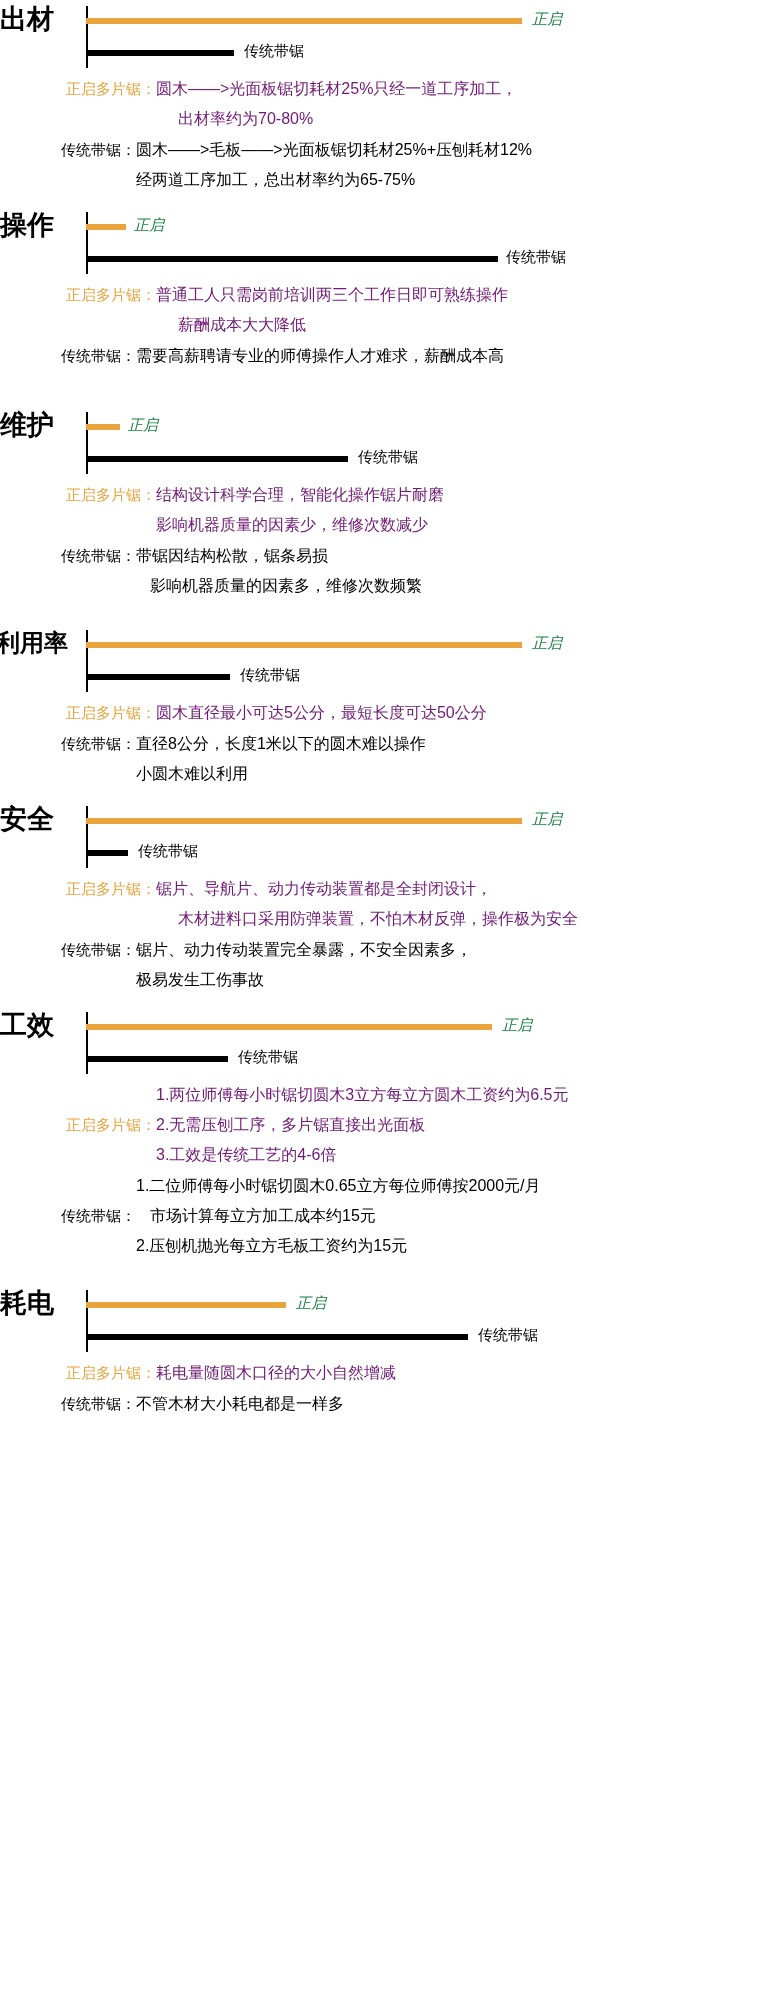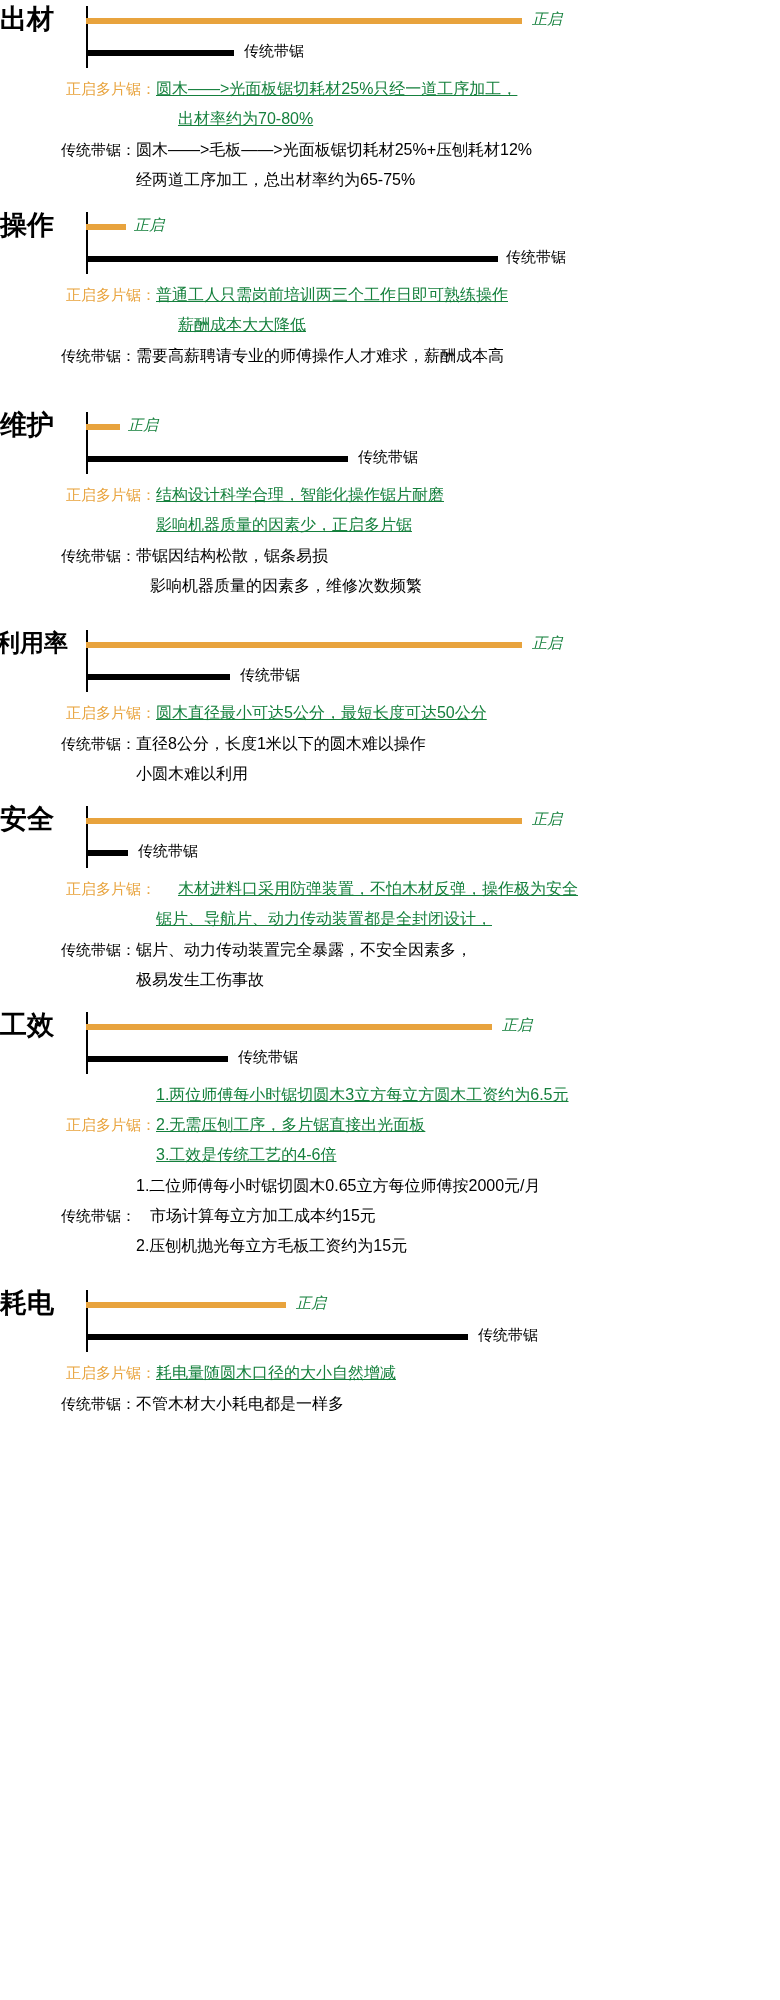--- a/index.html
+++ b/index.html
@@ -100,21 +100,21 @@
     white-space: nowrap;
   }
   .dlabel.orange { color: #E8A33D; width: 128px; padding-left: 28px; }
   .dlabel.black  { color: #000000; width: 128px; padding-left: 8px; }
   .dtext {
     flex: 1 1 auto;
     font-size: 16px;
     line-height: 30px;
   }
   .dtext .ln { display: block; white-space: nowrap; }
-  .dtext.orange { color: #15803d; text-decoration: underline; }
+  .dtext.orange { color: #701a75; }
   .dtext.black { color: #000000; }
   .indent1 { padding-left: 22px; }
   .indent2 { padding-left: 14px; }
 
   .gap-sm { height: 10px; }
   .gap-md { height: 22px; }
   .gap-lg { height: 34px; }
 
   
   .dlabel.mid { line-height: 30px; align-self: center; }
@@ -200,21 +200,21 @@
       <div class="bar-row bottom">
         <div class="bar black" style="width:262px"></div>
         <div class="bar-name black" style="left:272px">传统带锯</div>
       </div>
     </div>
     <div class="details">
       <div class="drow">
         <div class="dlabel orange">正启多片锯：</div>
         <div class="dtext orange">
           <span class="ln">结构设计科学合理，智能化操作锯片耐磨</span>
-          <span class="ln">影响机器质量的因素少，正启多片锯</span>
+          <span class="ln">影响机器质量的因素少，维修次数减少</span>
         </div>
       </div>
       <div class="drow">
         <div class="dlabel black">传统带锯：</div>
         <div class="dtext black">
           <span class="ln">带锯因结构松散，锯条易损</span>
           <span class="ln indent2">影响机器质量的因素多，维修次数频繁</span>
         </div>
       </div>
     </div>
@@ -264,22 +264,22 @@
       </div>
       <div class="bar-row bottom">
         <div class="bar black" style="width:42px"></div>
         <div class="bar-name black" style="left:52px">传统带锯</div>
       </div>
     </div>
     <div class="details">
       <div class="drow">
         <div class="dlabel orange">正启多片锯：</div>
         <div class="dtext orange">
+          <span class="ln">锯片、导航片、动力传动装置都是全封闭设计，</span>
           <span class="ln indent1">木材进料口采用防弹装置，不怕木材反弹，操作极为安全</span>
-          <span class="ln">锯片、导航片、动力传动装置都是全封闭设计，</span>
         </div>
       </div>
       <div class="drow">
         <div class="dlabel black">传统带锯：</div>
         <div class="dtext black">
           <span class="ln">锯片、动力传动装置完全暴露，不安全因素多，</span>
           <span class="ln">极易发生工伤事故</span>
         </div>
       </div>
     </div>

